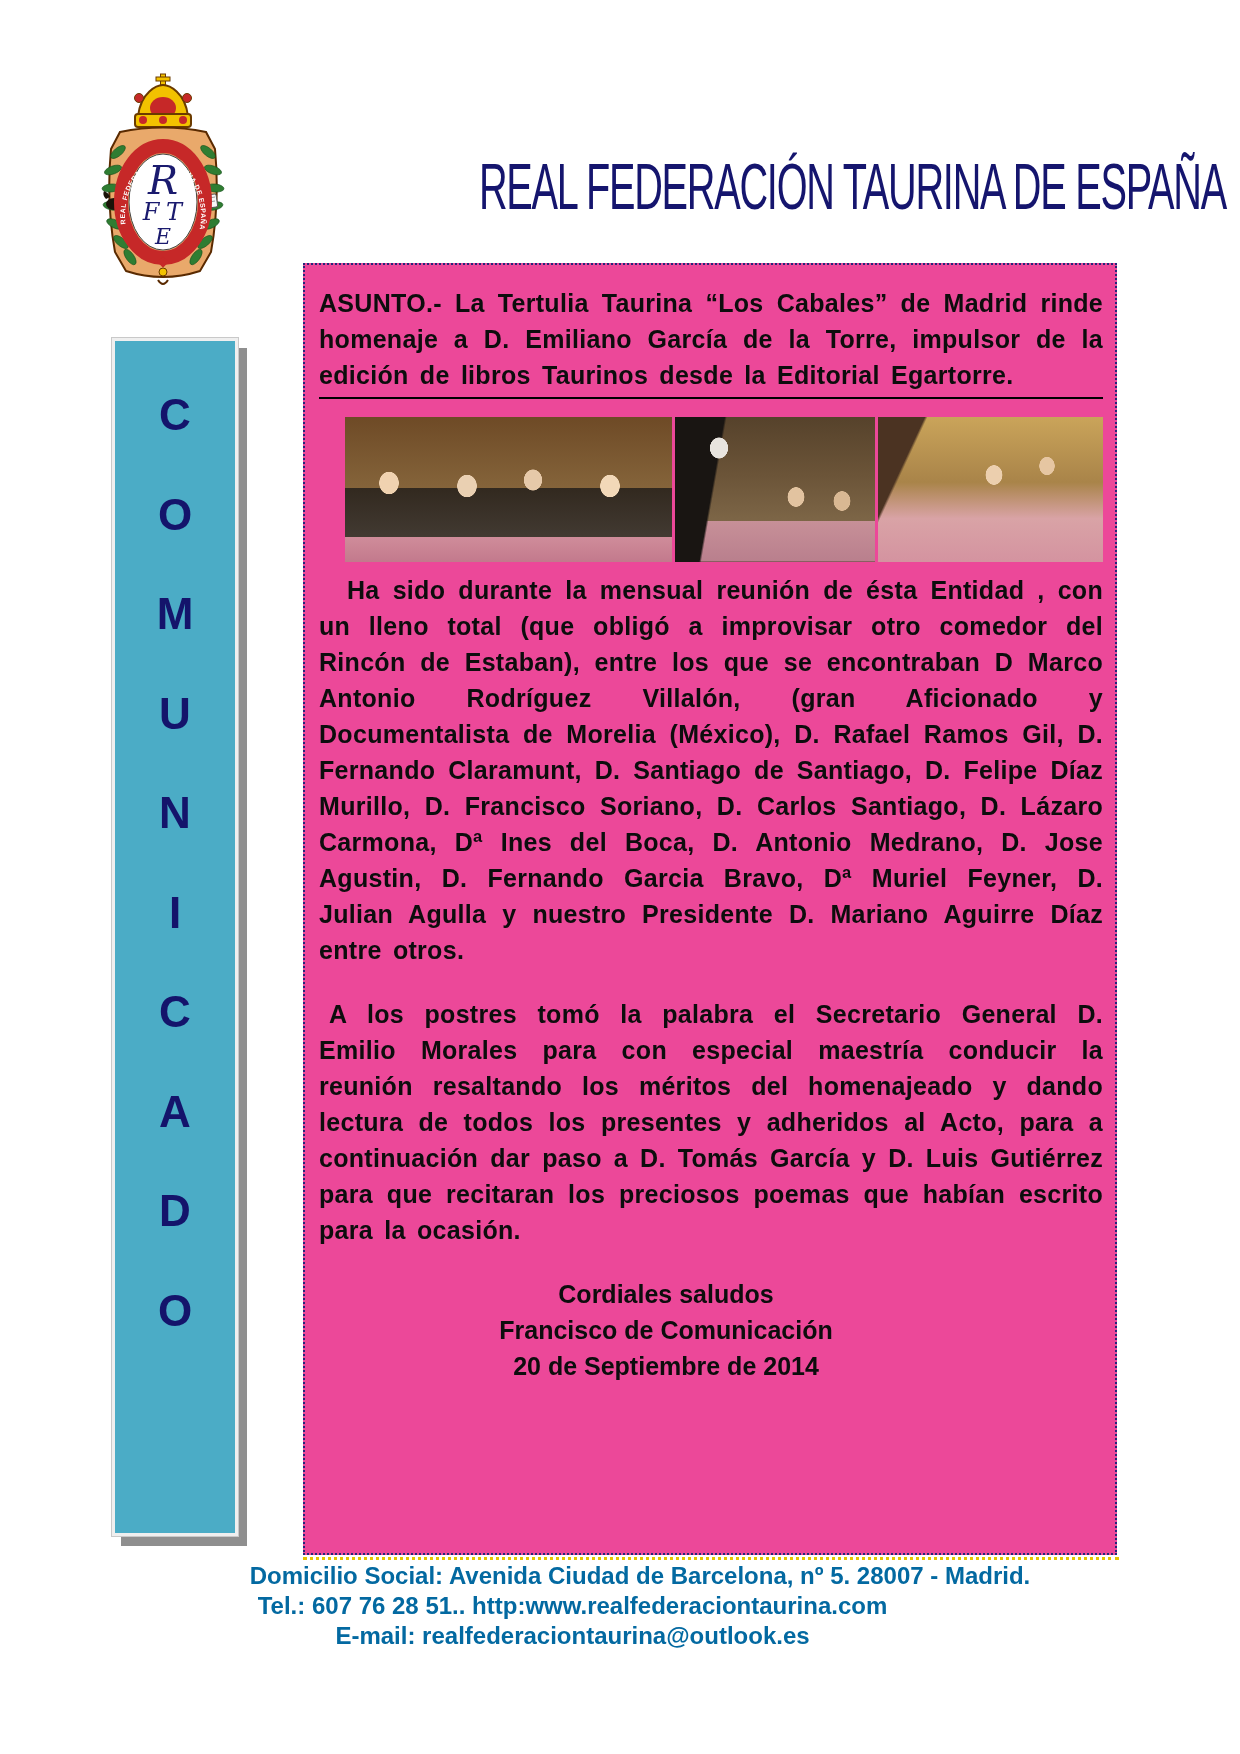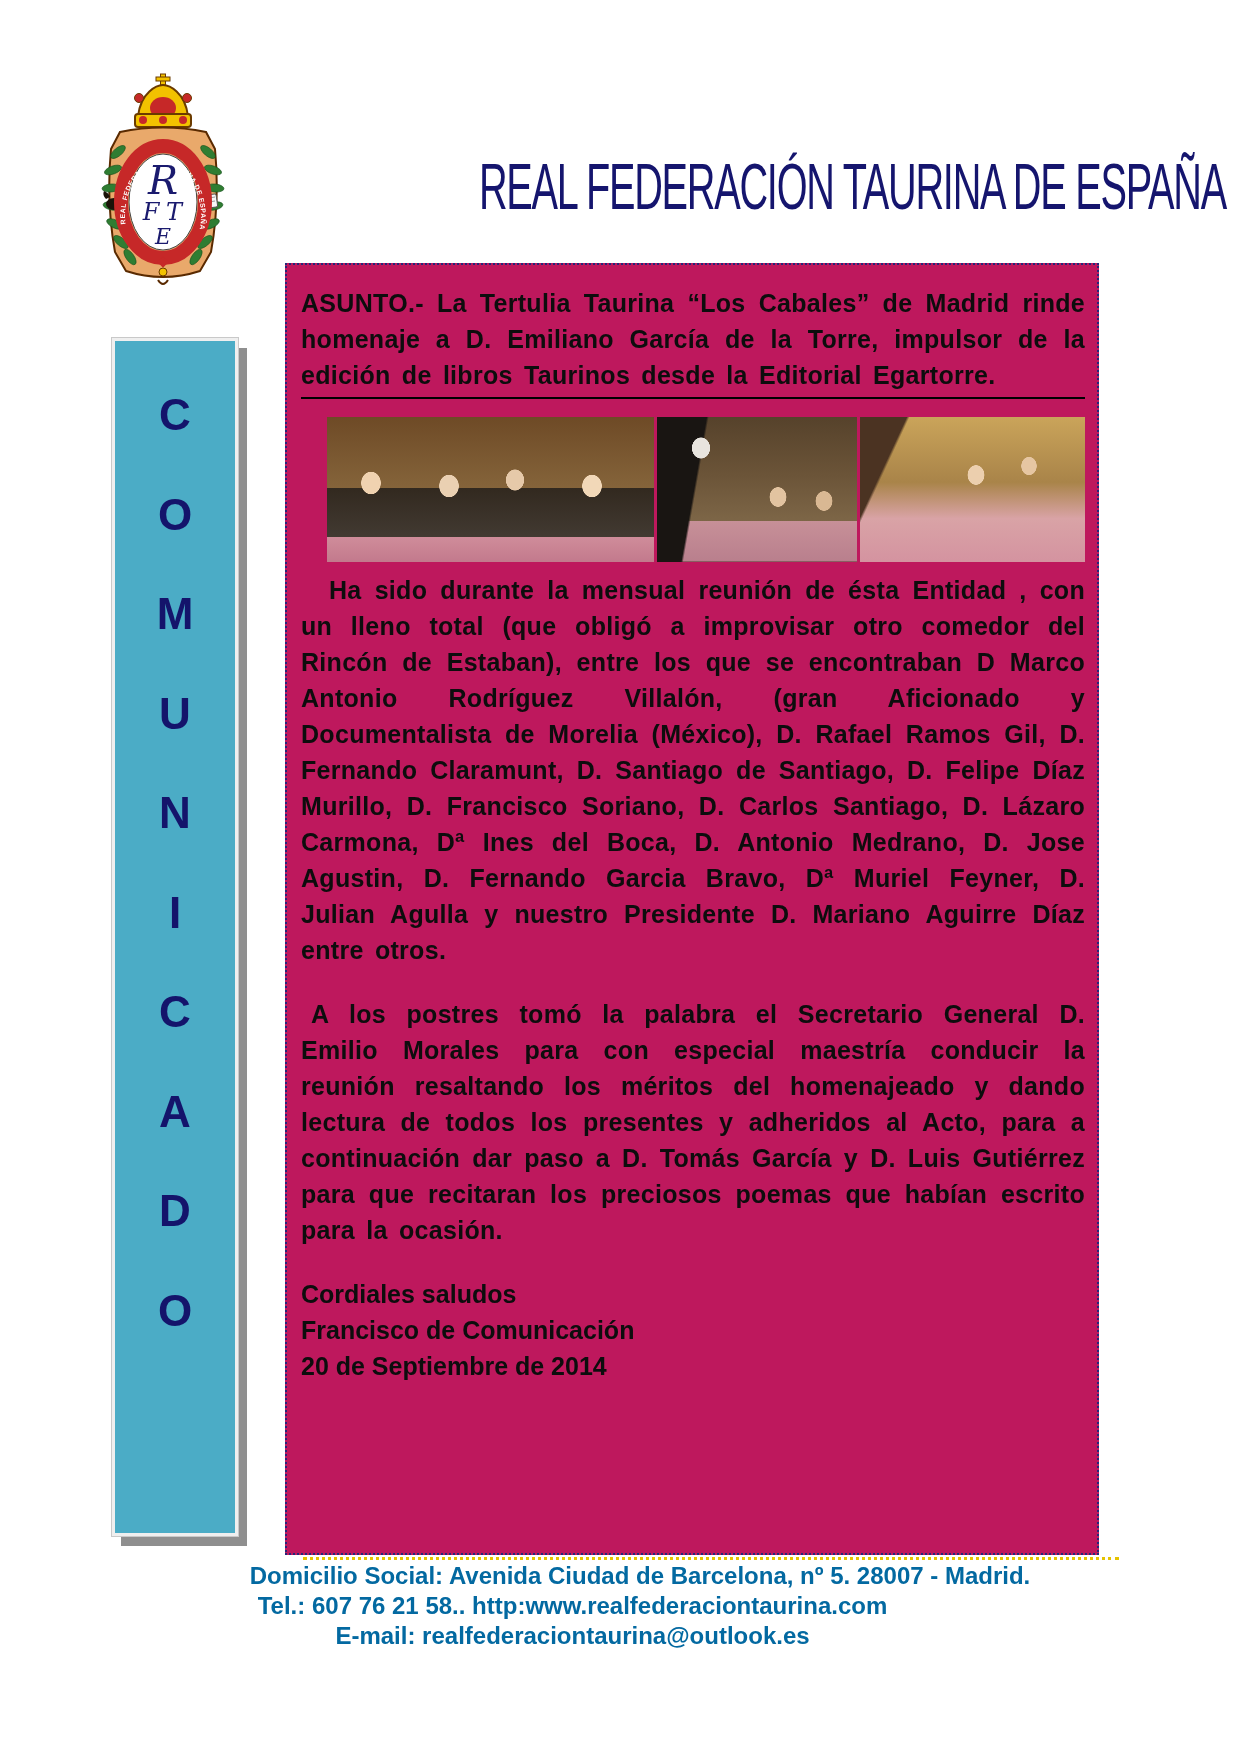--- a/index.html
+++ b/index.html
@@ -17,22 +17,22 @@
 
   
   #sidebar{position:absolute;left:112px;top:338px;width:126px;height:1198px;
       background:#4BACC6;border:3px solid #efefef;outline:1px solid #c9c9c9;
       box-shadow:9px 10px 0 0 #8f8f8f;
       display:flex;flex-direction:column;align-items:center;
       justify-content:space-between;padding:52px 0 200px 0;box-sizing:border-box;}
   #sidebar .ltr{color:#14146b;font-weight:bold;font-size:44px;line-height:1;}
 
   
-  #notice-box{position:absolute;left:285px;top:263px;width:814px;height:1292px;
-      border:2px dotted #26267a;box-sizing:border-box;background:#be185d;
+  #notice-box{position:absolute;left:303px;top:263px;width:814px;height:1292px;
+      border:2px dotted #26267a;box-sizing:border-box;background:#ec4899;
       padding:20px 12px 6px 14px;overflow:hidden;}
   .jpar{color:#0d0d0d;font-weight:bold;font-size:25px;line-height:36px;
       text-align:justify;letter-spacing:0.3px;word-spacing:4px;margin:0;}
   #subject-underline{border-bottom:2px solid #000;margin-top:4px;width:100%;}
 
   
   #photo-strip{display:flex;gap:3px;margin:18px 0 10px 26px;height:145px;}
   .ph{height:145px;background-repeat:no-repeat;}
   #photo-1{width:334px;background-color:#7a5733;background-image:
       radial-gradient(closest-side,#f0d2b0 68%,rgba(0,0,0,0) 72%),
@@ -57,21 +57,21 @@
       radial-gradient(closest-side,#eccfae 68%,rgba(0,0,0,0) 72%),
       radial-gradient(closest-side,#e6c6a2 68%,rgba(0,0,0,0) 72%),
       linear-gradient(115deg,#4b3322 0 16%,rgba(0,0,0,0) 17%),
       linear-gradient(180deg,#caa45a 0,#a98449 45%,#d9a3a6 70%,#d493a0 100%),
       linear-gradient(180deg,rgba(0,0,0,0) 0,rgba(0,0,0,0) 100%);
       background-size:24px 28px,22px 26px,100% 100%,100% 100%,100% 100%;
       background-position:52% 38%,78% 30%,0 0,0 0,0 0;}
 
   .gap{height:28px;}
   .center-line{color:#0d0d0d;font-weight:bold;font-size:25px;line-height:36px;
-      text-align:left;padding-right:90px;}
+      text-align:center;padding-right:90px;}
 
   
   #yellow-dots{position:absolute;left:303px;top:1557px;width:816px;
       border-top:3px dotted #e6c300;}
   .foot{position:absolute;color:#0369a1;font-weight:bold;font-size:24px;
       text-align:center;white-space:nowrap;}
   #foot-1{top:1562px;left:40px;width:1200px;}
   #foot-2{top:1592px;left:0;width:1145px;}
   #foot-3{top:1622px;left:0;width:1145px;}
 </style>
@@ -175,16 +175,16 @@
     <p class="jpar" style="text-indent:10px;">A los postres tomó la palabra el Secretario General D. Emilio Morales para con especial maestría conducir la reunión resaltando los méritos del homenajeado y dando lectura de todos los presentes y adheridos al Acto, para a continuación dar paso a D. Tomás García y D. Luis Gutiérrez para que recitaran los preciosos poemas que habían escrito para la ocasión.</p>
     <div class="gap"></div>
 
     <div class="center-line">Cordiales saludos</div>
     <div class="center-line">Francisco de Comunicación</div>
     <div class="center-line">20 de Septiembre de 2014</div>
   </div>
 
   <div id="yellow-dots"></div>
   <div class="foot" id="foot-1">Domicilio Social: Avenida Ciudad de Barcelona, nº 5. 28007 - Madrid.</div>
-  <div class="foot" id="foot-2">Tel.: 607 76 21 58.. http:www.realfederaciontaurina.com</div>
+  <div class="foot" id="foot-2">Tel.: 607 76 28 51.. http:www.realfederaciontaurina.com</div>
   <div class="foot" id="foot-3">E-mail: realfederaciontaurina@outlook.es</div>
 
 </div>
 
 </body></html>

